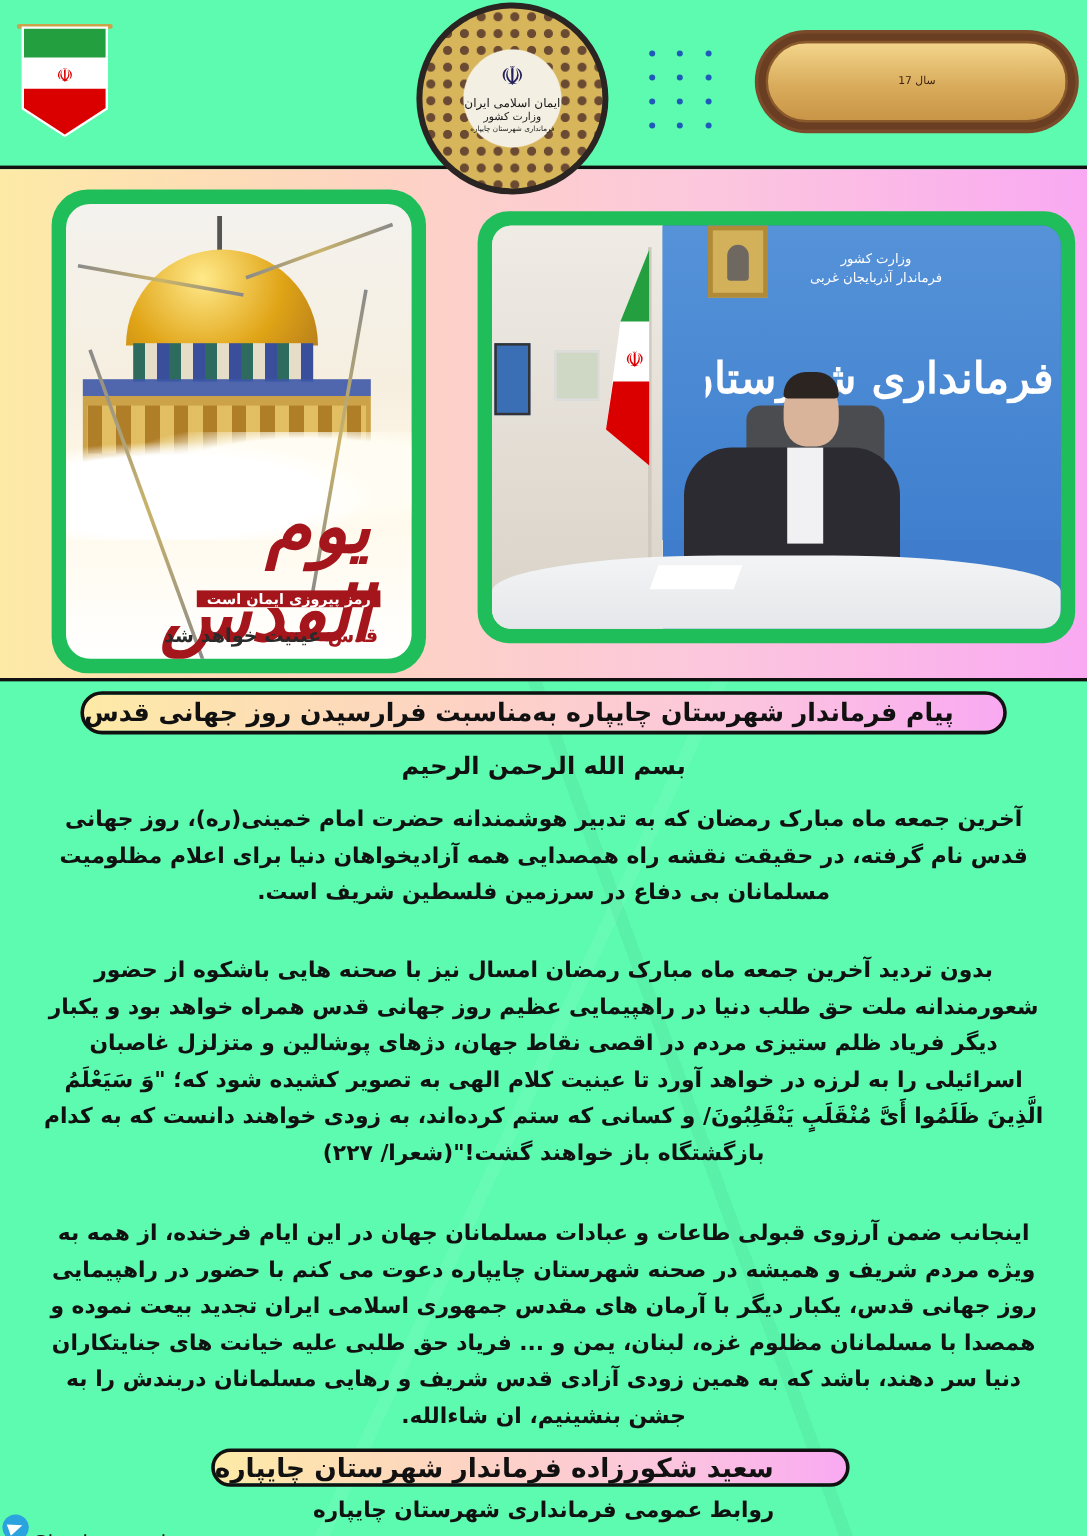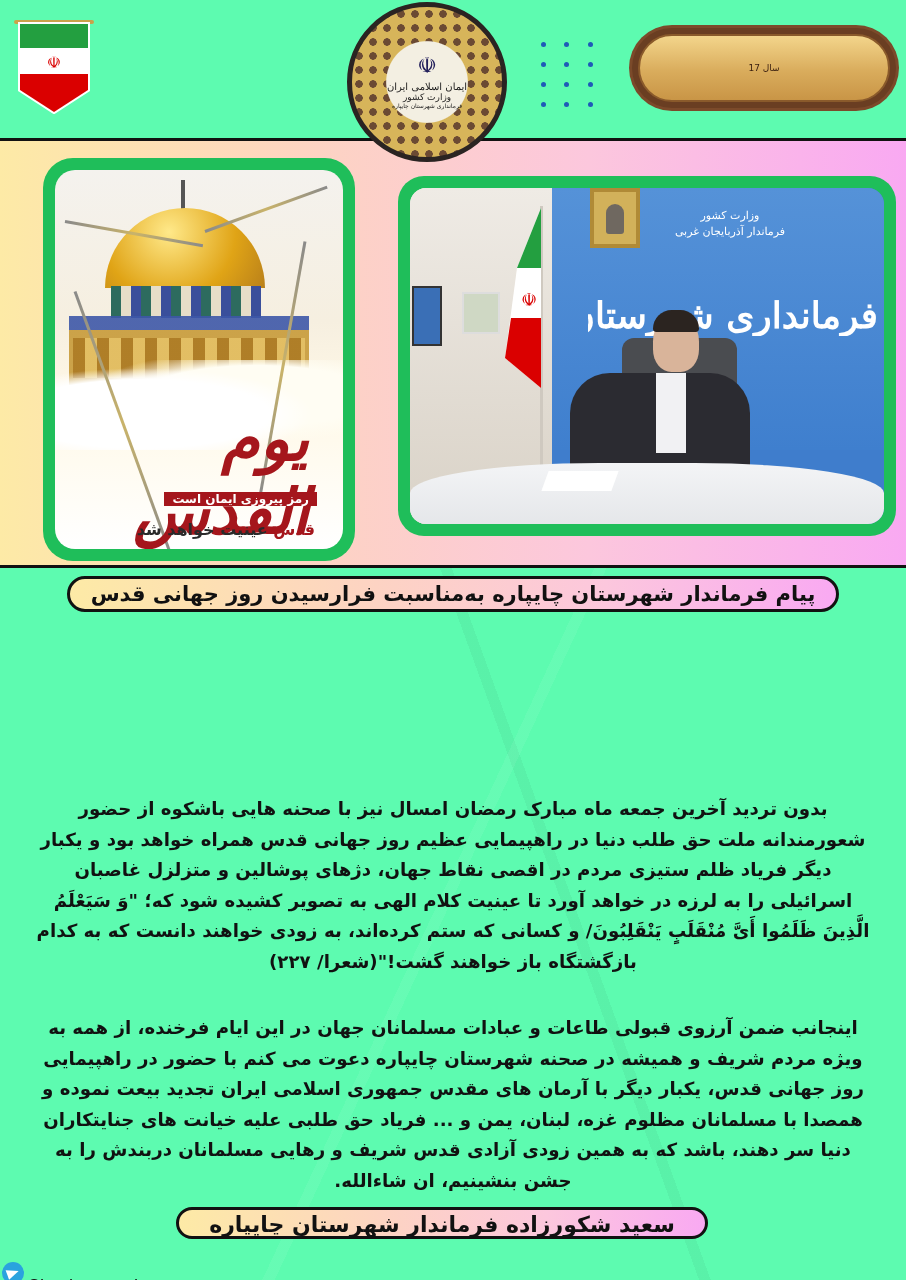--- a/index.html
+++ b/index.html
@@ -153,21 +153,21 @@
   .content {
     position: absolute; left: 0; top: 568px; width: 906px; height: 712px;
     background:
       linear-gradient(115deg, transparent 0 48%, rgba(255,255,255,.06) 48% 49%, transparent 49% 100%),
       linear-gradient(70deg, transparent 0 60%, rgba(0,0,0,.04) 60% 61%, transparent 61% 100%),
       #5dfbb0;
   }
   .pill {
     position: absolute; border: 3px solid #111; border-radius: 20px;
     background: linear-gradient(90deg, #fdeaa6 0%, #fdd3c3 40%, #fcc7dd 70%, #f9a9f2 100%);
-    text-align: center; direction: rtl;
+    text-align: left; direction: rtl;
     font-weight: bold; color: #111;
   }
   .title-pill { left: 67px; top: 8px; width: 772px; height: 36px; font-size: 21px; line-height: 30px; }
   .basmala { position: absolute; left: 0; top: 58px; width: 906px; text-align: center; font-size: 20px; font-weight: bold; color: #111; direction: rtl; }
   .para {
     position: absolute; left: 34px; width: 838px; text-align: center; direction: rtl;
     font-size: 18.2px; line-height: 30.5px; font-weight: bold; color: #111;
   }
   .p1 { top: 100px; }
   .p2 { top: 226px; }
@@ -275,20 +275,23 @@
       <div class="person-head"></div>
       <div class="person-hair"></div>
       <div class="table"></div>
       <div class="paper"></div>
     </div>
   </div>
 </div>
 
 <div class="content">
   <div class="pill title-pill">پیام فرماندار شهرستان چایپاره به‌مناسبت فرارسیدن روز جهانی قدس</div>
+  <div class="basmala">بسم الله الرحمن الرحیم</div>
+  <div class="para p1">آخرین جمعه ماه مبارک رمضان که به تدبیر هوشمندانه حضرت امام خمینی(ره)، روز جهانی قدس نام گرفته، در حقیقت نقشه راه همصدایی همه آزادیخواهان دنیا برای اعلام مظلومیت مسلمانان بی دفاع در سرزمین فلسطین شریف است.</div>
   <div class="para p2">بدون تردید آخرین جمعه ماه مبارک رمضان امسال نیز با صحنه هایی باشکوه از حضور شعورمندانه ملت حق طلب دنیا در راهپیمایی عظیم روز جهانی قدس همراه خواهد بود و یکبار دیگر فریاد ظلم ستیزی مردم در اقصی نقاط جهان، دژهای پوشالین و متزلزل غاصبان اسرائیلی را به لرزه در خواهد آورد تا عینیت کلام الهی به تصویر کشیده شود که؛ "وَ سَیَعْلَمُ الَّذِینَ ظَلَمُوا أَیَّ مُنْقَلَبٍ یَنْقَلِبُونَ/ و کسانی که ستم کرده‌اند، به زودی خواهند دانست که به کدام بازگشتگاه باز خواهند گشت!"(شعرا/ ۲۲۷)</div>
   <div class="para p3">اینجانب ضمن آرزوی قبولی طاعات و عبادات  مسلمانان جهان در این ایام فرخنده، از همه به ویژه مردم شریف و همیشه در صحنه شهرستان چایپاره دعوت می کنم با حضور در راهپیمایی روز جهانی قدس، یکبار دیگر با آرمان های مقدس جمهوری اسلامی ایران تجدید بیعت نموده و همصدا با مسلمانان مظلوم غزه، لبنان، یمن و ... فریاد حق طلبی علیه خیانت های جنایتکاران دنیا سر دهند، باشد که به همین زودی آزادی قدس شریف و رهایی مسلمانان دربندش را به جشن بنشینیم، ان شاءالله.</div>
   <div class="pill sig-pill">سعید شکورزاده فرماندار شهرستان چایپاره</div>
+  <div class="footer-credit">روابط عمومی فرمانداری شهرستان چایپاره</div>
   <div class="telegram">
     <span class="tg-icon"></span>
     <span class="handle">Sh_chaypareh</span>
   </div>
 </div>
 
 </body></html>

